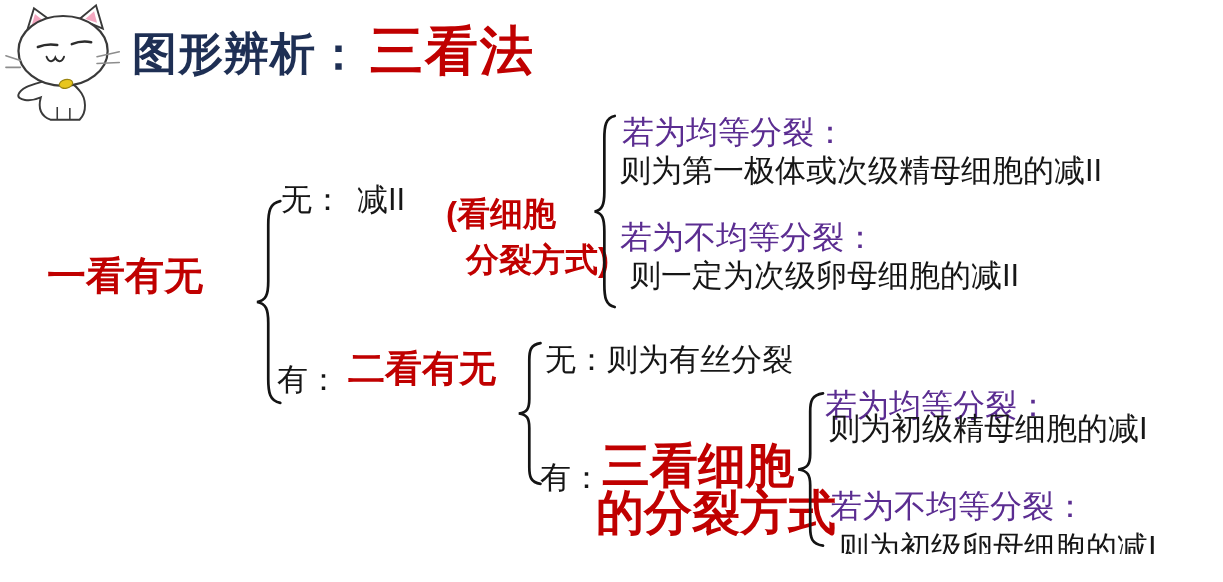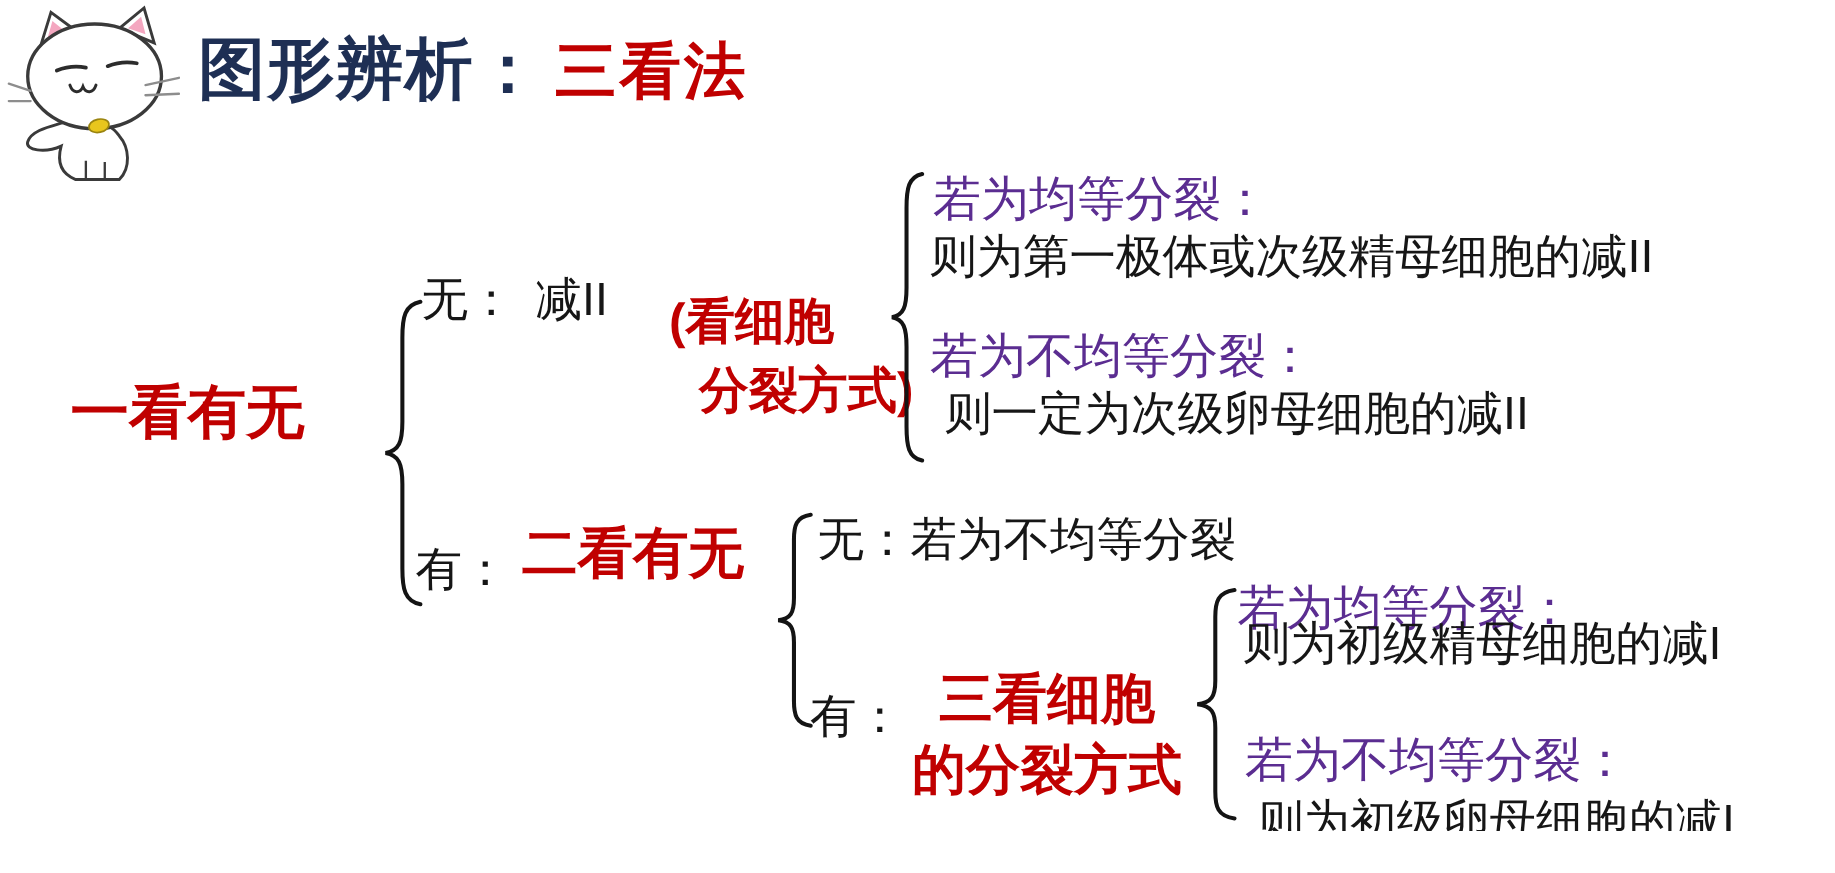--- a/index.html
+++ b/index.html
@@ -10,25 +10,25 @@
     --bg:#ffffff;
   }
   html,body{margin:0;padding:0;background:#fff;}
   .stage{
     position:relative;width:1223px;height:554px;background:var(--bg);
     overflow:hidden;font-family:"Liberation Sans",sans-serif;
   }
   .abs{position:absolute;white-space:nowrap;}
   .title-row{display:flex;align-items:baseline;gap:8px;}
   .title-main{color:var(--navy);font-weight:bold;font-size:45px;letter-spacing:1px;}
-  .title-accent{color:var(--red);font-weight:bold;font-size:41px;letter-spacing:2px;}
+  .title-accent{color:var(--red);font-weight:bold;font-size:53px;letter-spacing:2px;}
   .lvl-label{color:var(--red);font-weight:bold;text-align:center;}
   .lvl1{left:18px;top:252px;width:214px;font-size:39px;line-height:48px;}
   .lvl2{left:336px;top:346px;width:172px;font-size:37px;line-height:46px;}
-  .lvl3{left:596px;top:442px;width:204px;font-size:36px;line-height:47px;}
+  .lvl3{left:596px;top:442px;width:204px;font-size:48px;line-height:47px;}
   .black-t{color:var(--ink);font-size:31px;font-weight:500;}
   .purple-t{color:var(--purple);font-size:32px;font-weight:normal;}
   .rednote{color:var(--red);font-size:33px;font-weight:bold;margin-top:16px;}
   .brace{position:absolute;}
 </style>
 </head>
 <body>
 
 <div class="stage">
 
@@ -85,21 +85,21 @@
 
   <span class="abs black-t" style="left:277px;top:359px;">有：</span>
   <div class="abs lvl-label lvl2">
     <div>二看有无</div>
   </div>
 
   <svg class="brace" style="left:516px;top:341px;width:28px;height:145px;" viewBox="0 0 20 100" preserveAspectRatio="none">
     <path d="M17.5 1.5 C10.5 2.5 9.5 6.5 9.5 13 L9.5 40 C9.5 46.5 8 49.3 2 50 C8 50.7 9.5 53.5 9.5 60 L9.5 87 C9.5 93.5 10.5 97.5 17.5 98.5" fill="none" stroke="#141414" stroke-width="2.7" stroke-linecap="round" vector-effect="non-scaling-stroke"></path>
   </svg>
 
-  <span class="abs black-t" style="left:545px;top:339px;">无：若为不均等分裂</span>
+  <span class="abs black-t" style="left:545px;top:339px;">无：则为有丝分裂</span>
 
   <span class="abs black-t" style="left:540px;top:457px;">有：</span>
   <div class="abs lvl-label lvl3">
     <div>三看细胞</div>
     <div>的分裂方式</div>
   </div>
 
   <svg class="brace" style="left:795px;top:391px;width:32px;height:157px;" viewBox="0 0 20 100" preserveAspectRatio="none">
     <path d="M17.5 1.5 C10.5 2.5 9.5 6.5 9.5 13 L9.5 40 C9.5 46.5 8 49.3 2 50 C8 50.7 9.5 53.5 9.5 60 L9.5 87 C9.5 93.5 10.5 97.5 17.5 98.5" fill="none" stroke="#141414" stroke-width="2.7" stroke-linecap="round" vector-effect="non-scaling-stroke"></path>
   </svg>

